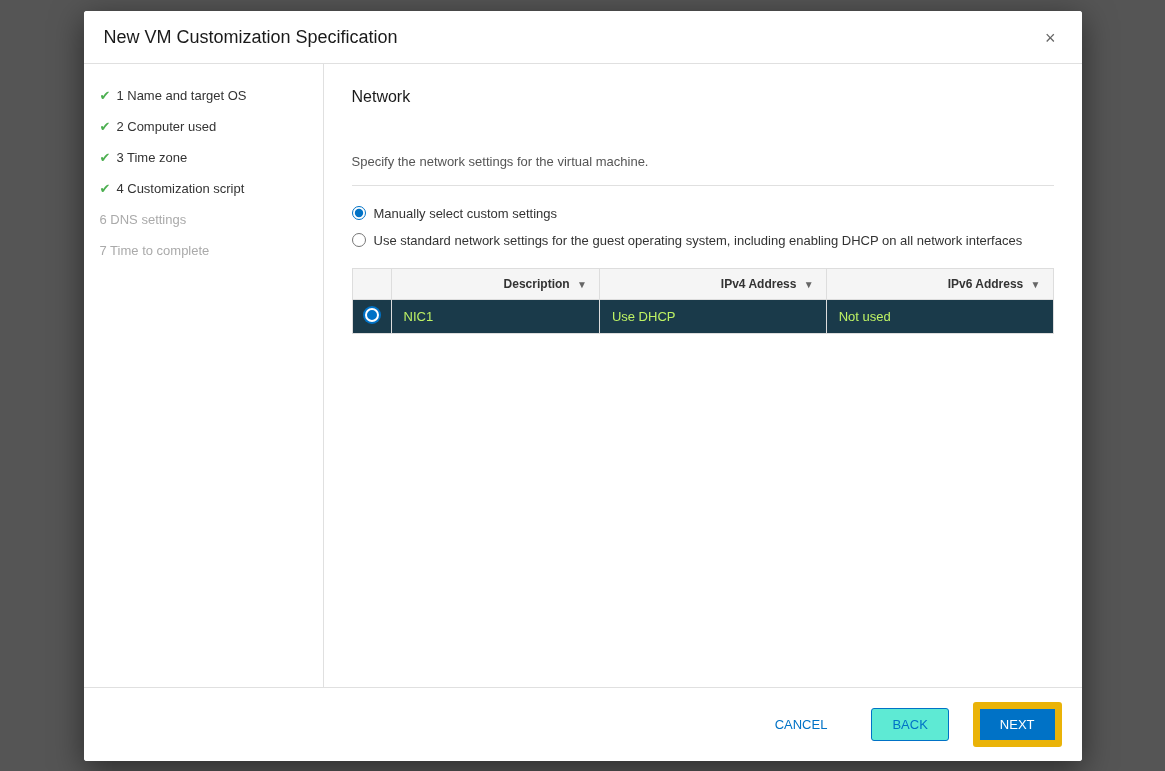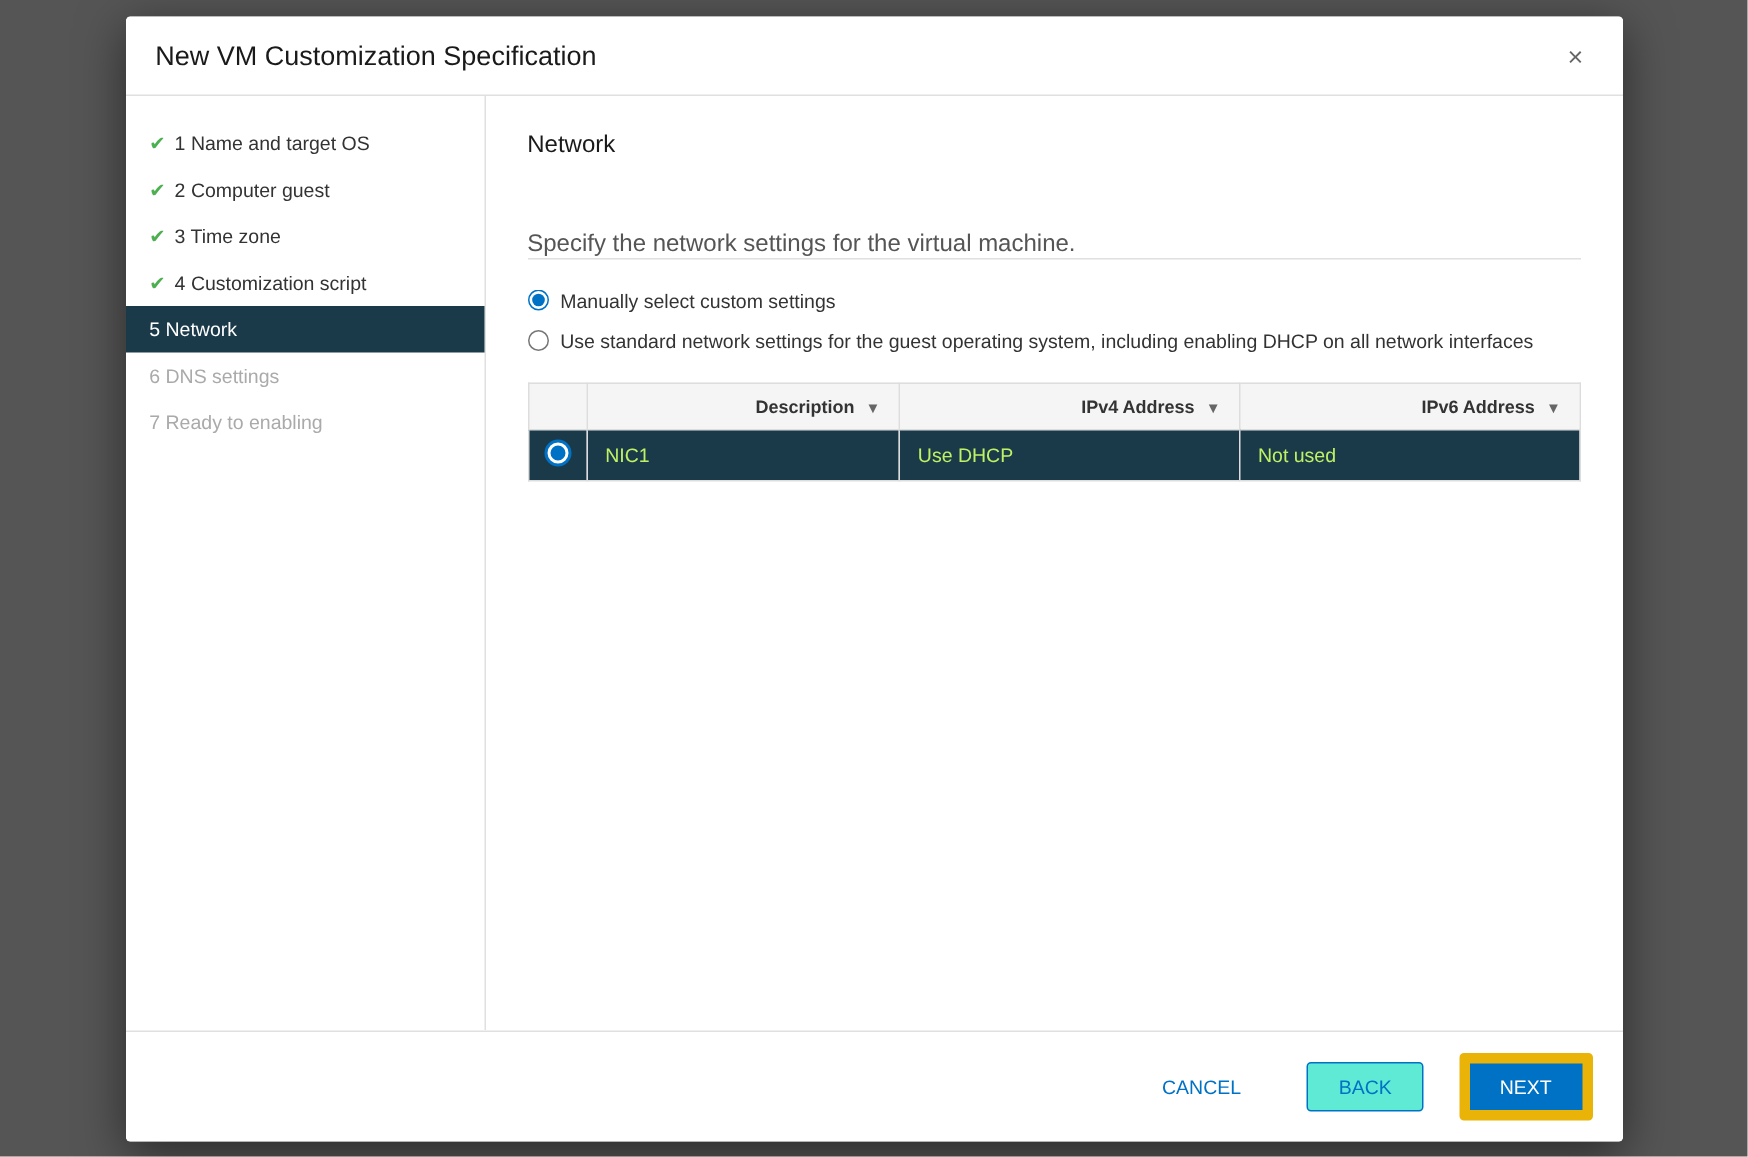--- a/index.html
+++ b/index.html
@@ -87,23 +87,24 @@
       padding: 24px 28px;
       overflow-y: auto;
     }
     .section-title {
       font-size: 16px;
       font-weight: 500;
       color: #1a1a1a;
       margin-bottom: 6px;
     }
     .section-desc {
-      font-size: 16px;
+      font-size: 13px;
       color: #555;
       margin-bottom: 20px;
+      padding-bottom: 16px;
       border-bottom: 1px solid #e0e0e0;
       margin-top: 48px;
     }
     .radio-group {
       margin-bottom: 20px;
     }
     .radio-option {
       display: flex;
       align-items: center;
       margin-bottom: 12px;
@@ -221,38 +222,35 @@
   <div class="dialog-body">
 
     <div class="sidebar">
 
       <div class="sidebar-item completed">
         <span class="check-icon">✔</span>
         <span class="step-label">1 <span>Name and target OS</span></span>
       </div>
       <div class="sidebar-item completed">
         <span class="check-icon">✔</span>
-        <span class="step-label">2 <span>Computer guest</span></span>
+        <span class="step-label">2 <span>Computer used</span></span>
       </div>
       <div class="sidebar-item completed">
         <span class="check-icon">✔</span>
         <span class="step-label">3 <span>Time zone</span></span>
       </div>
       <div class="sidebar-item completed">
         <span class="check-icon">✔</span>
         <span class="step-label">4 <span>Customization script</span></span>
       </div>
-      <div class="sidebar-item active">
-        <span class="step-label">5 <span>Network</span></span>
-      </div>
       <div class="sidebar-item inactive">
         <span class="step-label">6 <span>DNS settings</span></span>
       </div>
       <div class="sidebar-item inactive">
-        <span class="step-label">7 <span>Ready to enabling</span></span>
+        <span class="step-label">7 <span>Time to complete</span></span>
       </div>
     </div>
 
     <div class="main-content">
       <div class="section-title">Network</div>
       <div class="section-desc">Specify the network settings for the virtual machine.</div>
 
       <div class="radio-group">
         <label class="radio-option">
           <input type="radio" name="network-mode" checked="" style="">

